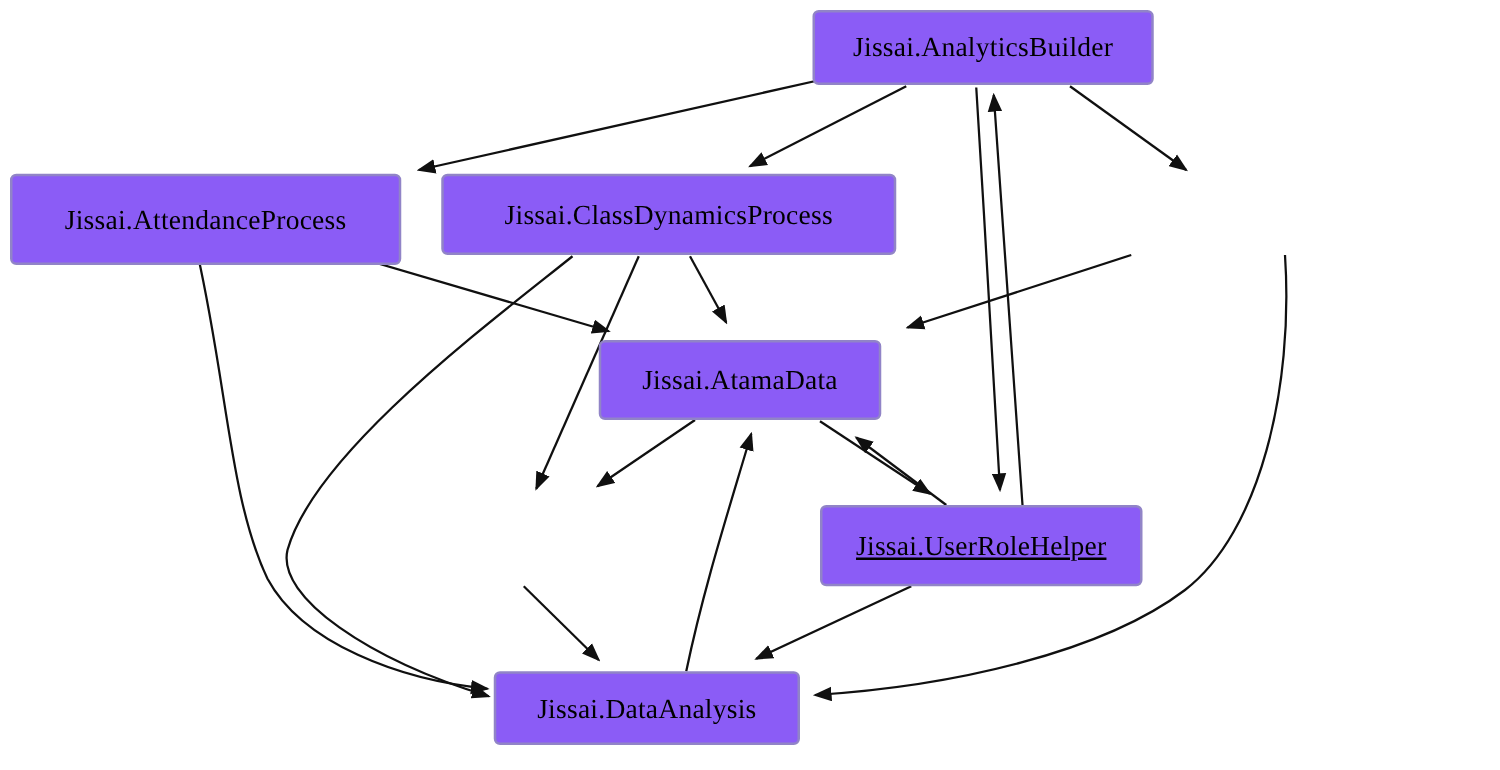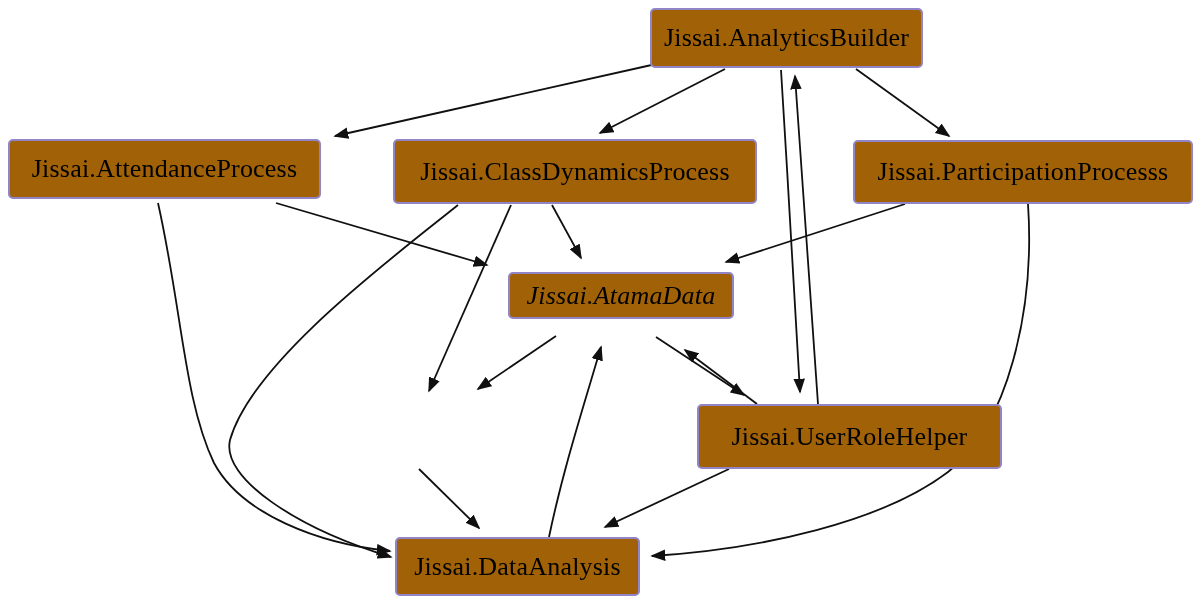--- a/index.html
+++ b/index.html
@@ -23,28 +23,28 @@
     height: 616px;
   }
   #edge-layer path.edge {
     fill: none;
     stroke: #101010;
     stroke-width: 1.8px;
   }
   .node {
     position: absolute;
     box-sizing: border-box;
-    background: #a16207;
+    background: #8b5cf6;
     border: 2px solid #9184c7;
     border-radius: 5px;
     display: flex;
     align-items: center;
     justify-content: center;
     color: #000000;
-    font-size: 26px;
+    font-size: 22px;
     line-height: 1;
     white-space: nowrap;
     letter-spacing: 0.2px;
   }
 </style>
 </head>
 <body>
 
 <div id="stage">
 
@@ -72,38 +72,35 @@
     <path class="edge" marker-end="url(#arrow)" d="M757,404 L685,350"></path>
     <path class="edge" marker-end="url(#arrow)" d="M419,469 L479,528"></path>
     <path class="edge" marker-end="url(#arrow)" d="M729,469 L605,527"></path>
     <path class="edge" marker-end="url(#arrow)" d="M549,537 C563,470 583,408 601,347"></path>
   </svg>
 
   <div class="node" style="left:650px; top:8px;  width:273px; height:60px;">
     <span>Jissai.AnalyticsBuilder</span>
   </div>
 
-  <div class="node" style="left:8px;   top:139px; width:313px; height:60px;align-items:center;">
+  <div class="node" style="left:8px;   top:139px; width:313px; height:73px;align-items:center;">
     <span>Jissai.AttendanceProcess</span>
   </div>
 
-  <div class="node" style="left:353px; top:139px; width:364px; height:65px;margin-left:40px;">
+  <div class="node" style="left:353px; top:139px; width:364px; height:65px;">
     <span>Jissai.ClassDynamicsProcess</span>
   </div>
 
-  <div class="node" style="left:853px; top:140px; width:340px; height:64px;">
-    <span>Jissai.ParticipationProcesss</span>
-  </div>
 
-  <div class="node" style="left:508px; top:272px; width:226px; height:47px;font-style:italic;">
+  <div class="node" style="left:479px; top:272px; width:226px; height:64px;">
     <span>Jissai.AtamaData</span>
   </div>
 
 
-  <div class="node" style="left:697px; top:404px; width:305px; height:65px;">
+  <div class="node" style="left:656px; top:404px; width:258px; height:65px;text-decoration:underline;">
     <span>Jissai.UserRoleHelper</span>
   </div>
 
   <div class="node" style="left:395px; top:537px; width:245px; height:59px;">
     <span>Jissai.DataAnalysis</span>
   </div>
 
 </div>
 
 </body></html>

